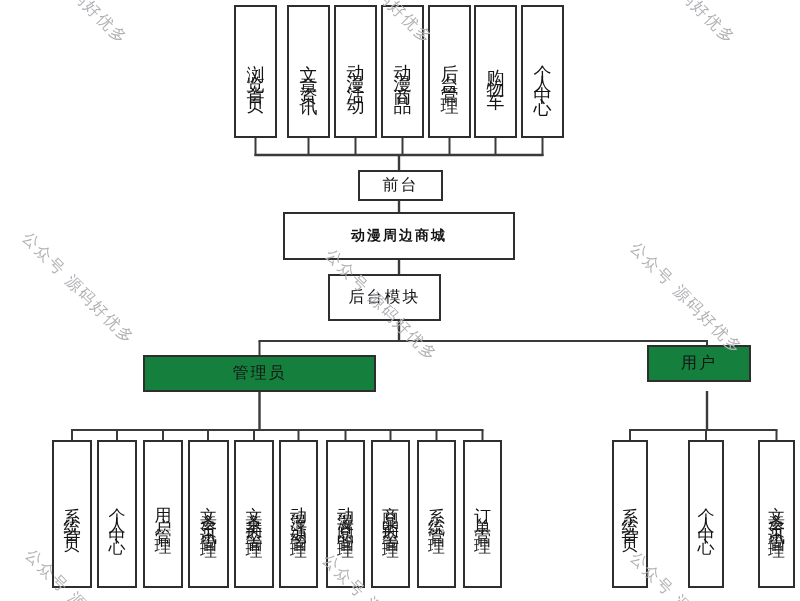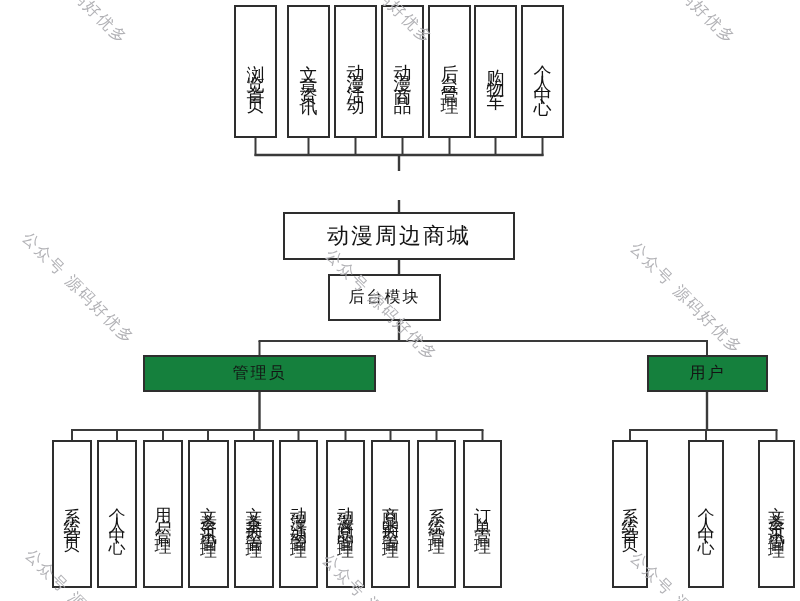--- a/index.html
+++ b/index.html
@@ -39,21 +39,21 @@
     border: 2px solid #2e2e2e;
     background: #ffffff;
     display: flex;
     align-items: center;
     justify-content: center;
     font-size: 16px;
     letter-spacing: 2px;
     z-index: 2;
   }
   .hbox.tint { background: #15803d; }
-  .hbox.title { font-size: 22px; letter-spacing: 2px; }
+  .hbox.title { font-size: 14px; letter-spacing: 2px; font-weight: bold; }
   .wm {
     position: absolute;
     z-index: 5;
     color: #b2b2b6;
     font-size: 16px;
     letter-spacing: 2px;
     white-space: nowrap;
     transform: rotate(45deg);
     transform-origin: 0 0;
     pointer-events: none;
@@ -122,31 +122,34 @@
   <div class="vbox top" style="left:428px;top:5px;width:43px;height:133px">
       <span class="vtext">后台管理</span>
     </div>
   <div class="vbox top" style="left:474px;top:5px;width:43px;height:133px">
       <span class="vtext">购物车</span>
     </div>
   <div class="vbox top" style="left:521px;top:5px;width:43px;height:133px">
       <span class="vtext">个人中心</span>
     </div>
 
+  <div class="hbox" style="left:358px;top:170px;width:85px;height:31px">
+      <span>前台</span>
+    </div>
   <div class="hbox title" style="left:283px;top:212px;width:232px;height:48px">
       <span>动漫周边商城</span>
     </div>
   <div class="hbox" style="left:328px;top:274px;width:113px;height:47px">
       <span>后台模块</span>
     </div>
 
   <div class="hbox tint" style="left:143px;top:355px;width:233px;height:37px">
       <span>管理员</span>
     </div>
-  <div class="hbox tint" style="left:647px;top:355px;width:121px;height:37px">
+  <div class="hbox tint" style="left:647px;top:345px;width:104px;height:37px">
       <span>用户</span>
     </div>
 
   <div class="vbox" style="left:52px;top:440px;width:40px;height:148px">
       <span class="vtext">系统首页</span>
     </div>
   <div class="vbox" style="left:97px;top:440px;width:40px;height:148px">
       <span class="vtext">个人中心</span>
     </div>
   <div class="vbox" style="left:143px;top:440px;width:40px;height:148px">

